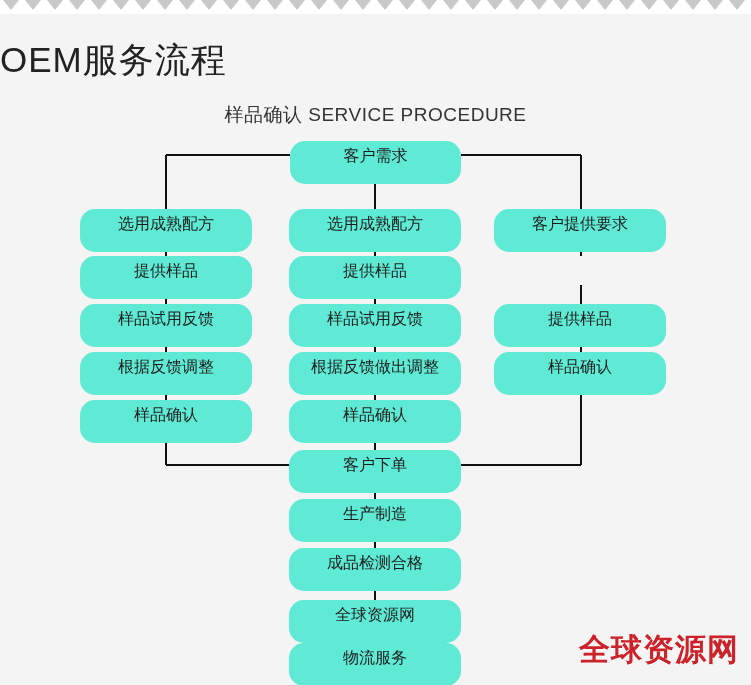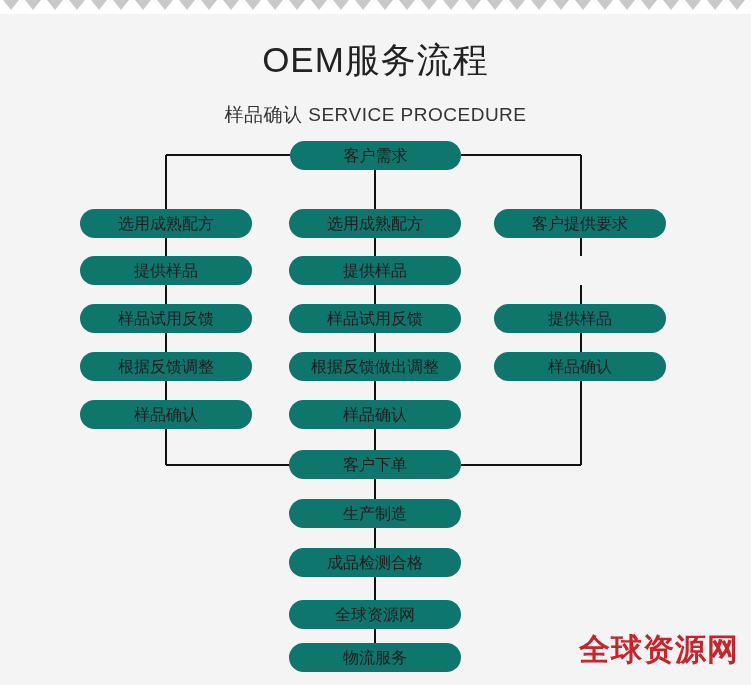--- a/index.html
+++ b/index.html
@@ -37,21 +37,20 @@
     height: 11px;
     display: block;
   }
 
   
   #title {
     position: absolute;
     left: 0;
     top: 37px;
     width: 751px;
-    text-align: center;
     font-size: 35px;
     letter-spacing: 1px;
     color: #222222;
     font-weight: 400;
     white-space: nowrap;
   }
   #subtitle {
     position: absolute;
     left: 0;
     top: 102px;
@@ -75,23 +74,23 @@
   #connectors {
     position: absolute;
     left: 0;
     top: 0;
     width: 751px;
     height: 685px;
     pointer-events: none;
   }
   .node {
     position: absolute;
-    background: #0f766e;
+    background: #5eead4;
     border-radius: 15px;
-    height: 29px;
+    height: 43px;
     line-height: 29px;
     text-align: center;
     font-size: 16px;
     color: #1d1d1d;
     white-space: nowrap;
     overflow: hidden;
     z-index: 2;
   }
 
   

